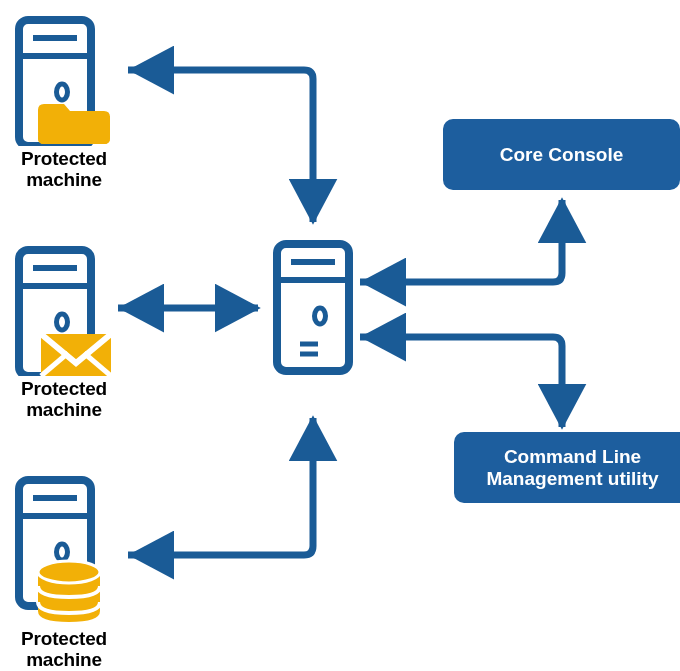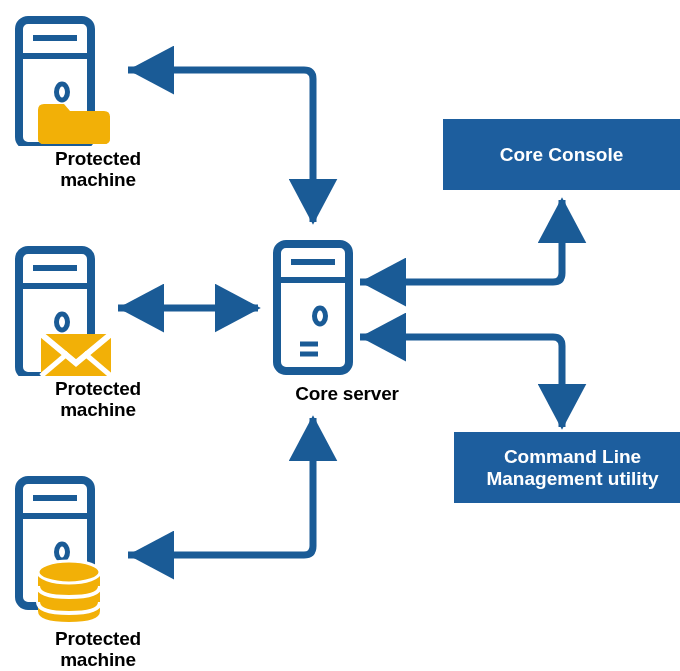--- a/index.html
+++ b/index.html
@@ -28,29 +28,28 @@
   .node-label {
     position: absolute;
     text-align: center;
     color: #000000;
     font-family: "Liberation Sans", sans-serif;
     font-weight: bold;
     font-size: 19px;
     line-height: 21px;
     white-space: pre-line;
     letter-spacing: -0.2px;
-    margin-left: 34px;
   }
   .rounded-box {
     position: absolute;
     display: flex;
     align-items: center;
     justify-content: center;
     text-align: center;
-    border-radius: 0;
+    border-radius: 10px;
     color: #ffffff;
     font-family: "Liberation Sans", sans-serif;
     font-weight: bold;
     font-size: 19px;
     line-height: 22px;
     white-space: pre-line;
     box-sizing: border-box;
     padding: 4px 10px;
   }
   .machine-icon {
@@ -152,20 +151,19 @@
   <div class="machine-icon" style="left:272px; top:240px; width:82px; height:135px;">
     <svg viewBox="0 0 82 135" width="82" height="135">
       <rect x="5" y="4" width="72" height="127" rx="9" ry="9" fill="none" stroke="#1A5B96" stroke-width="8"></rect>
       <line x1="5" y1="40" x2="77" y2="40" stroke="#1A5B96" stroke-width="6"></line>
       <line x1="19" y1="22" x2="63" y2="22" stroke="#1A5B96" stroke-width="6"></line>
       <ellipse cx="48" cy="76" rx="5.5" ry="8" fill="none" stroke="#1A5B96" stroke-width="5"></ellipse>
       <line x1="28" y1="104" x2="46" y2="104" stroke="#1A5B96" stroke-width="5"></line>
       <line x1="28" y1="114" x2="46" y2="114" stroke="#1A5B96" stroke-width="5"></line>
     </svg>
   </div>
-  <div class="node-label" style="left:243px; top:383px; width:140px;">Core server</div>
 
   <div class="rounded-box" style="left:443px; top:119px; width:237px; height:71px; background:#1D5E9E;">Core Console</div>
 
   <div class="rounded-box" style="left:454px; top:432px; width:237px; height:71px; background:#1D5E9E;">Command Line
 Management utility</div>
 
 </div>
 
 </body></html>

